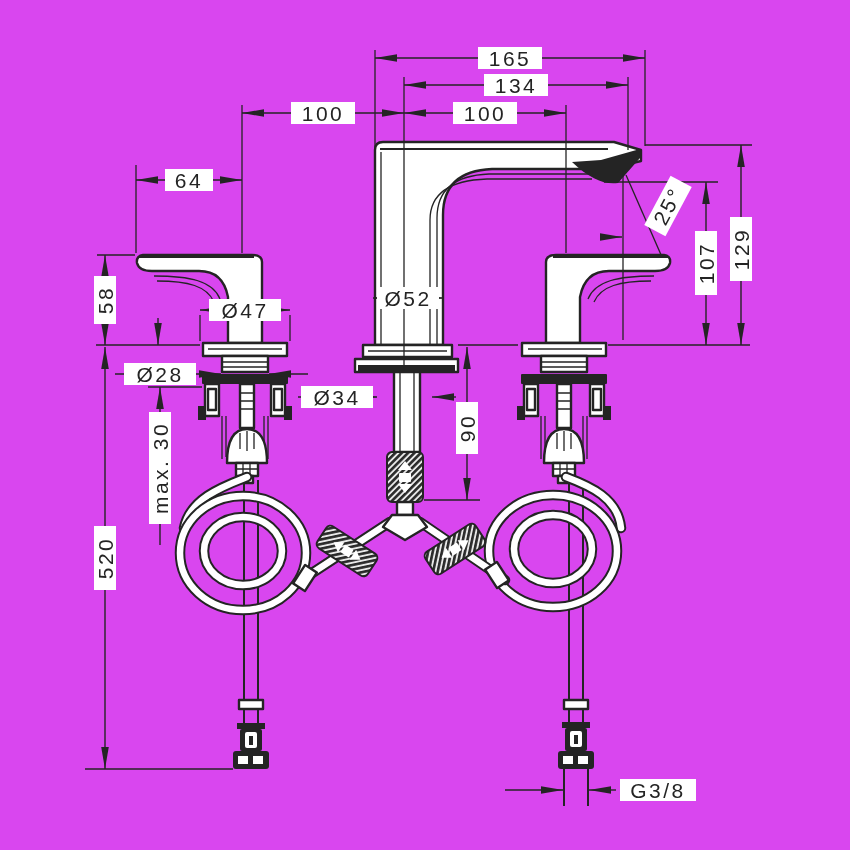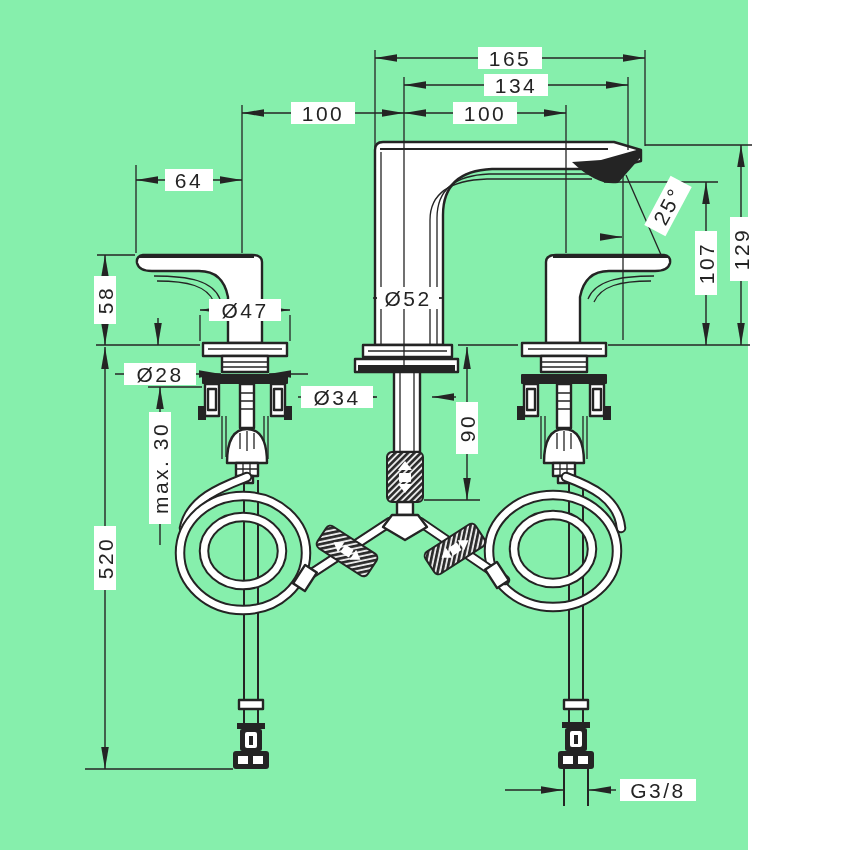--- a/index.html
+++ b/index.html
@@ -1,16 +1,16 @@
 <!DOCTYPE html>
 <html><head>
 <meta charset="utf-8">
 <style>
   html,body{margin:0;padding:0;background:#fff;}
-  .stage{width:748px;height:850px;background:#86efac;position:relative;font-family:"Liberation Sans",sans-serif;text-decoration:underline;}
+  .stage{width:850px;height:850px;background:#d946ef;position:relative;font-family:"Liberation Sans",sans-serif;text-decoration:underline;}
   svg{display:block;}
   .part{fill:#ffffff;stroke:#242424;stroke-width:2.4;stroke-linejoin:round;}
   .part-thin{fill:none;stroke:#242424;stroke-width:1.3;}
   .part-med{fill:none;stroke:#242424;stroke-width:2;}
   .dark{fill:#242424;stroke:none;}
   .white{fill:#ffffff;stroke:none;}
   .hatchbox{fill:url(#hatch);stroke:#242424;stroke-width:2;}
   .hose-out{fill:none;stroke:#242424;stroke-width:10.5;stroke-linecap:round;}
   .hose-in{fill:none;stroke:#ffffff;stroke-width:6.5;stroke-linecap:round;}
   .ext{fill:none;stroke:#242424;stroke-width:1.3;}

